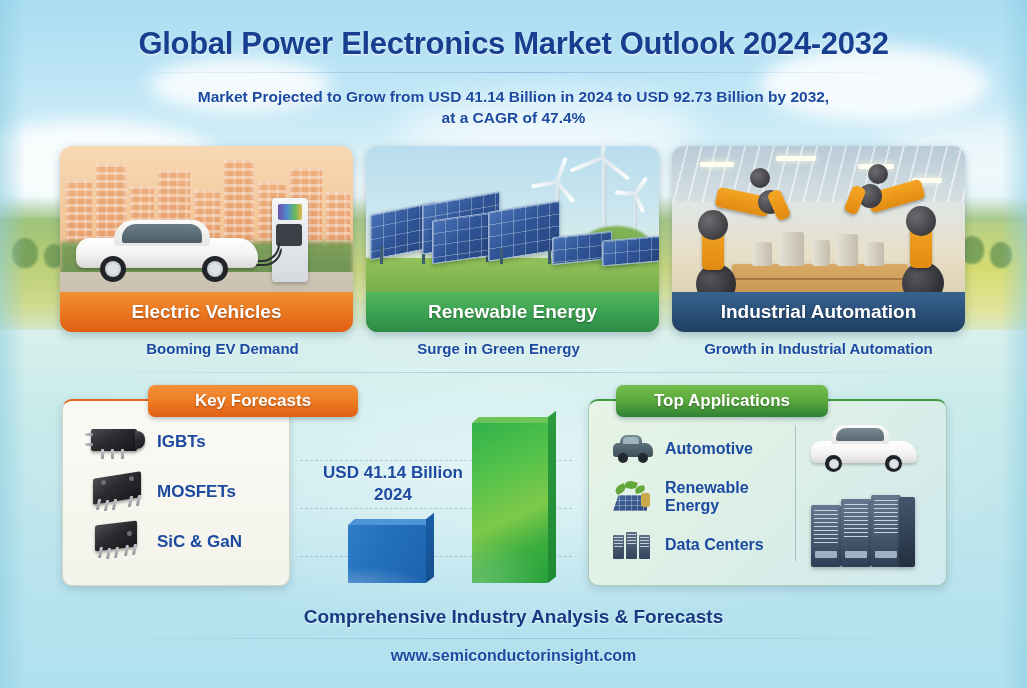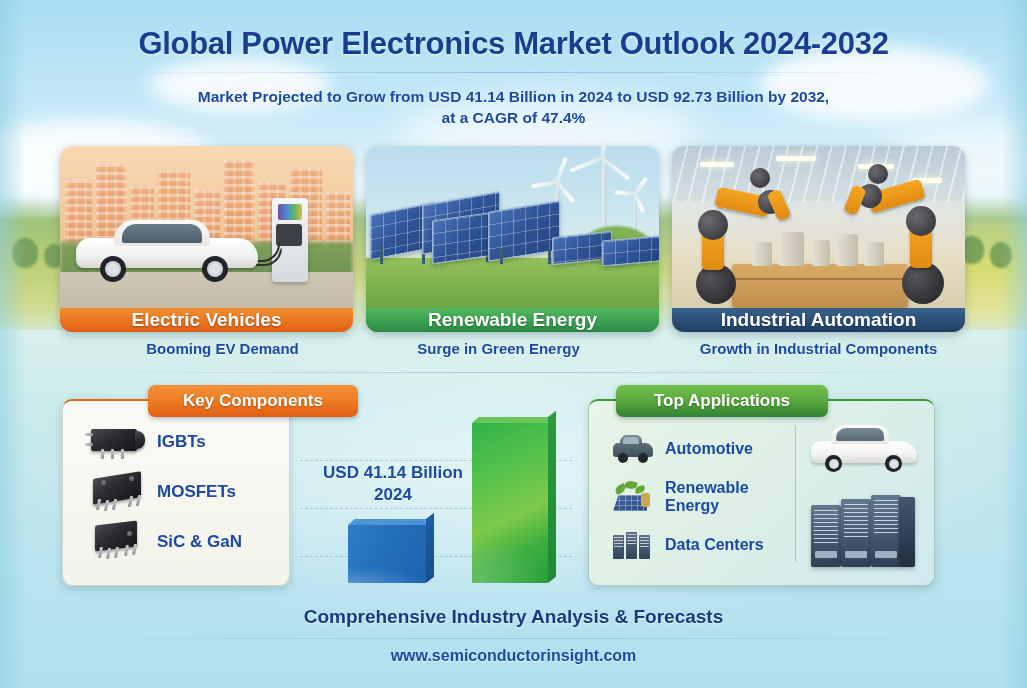--- a/index.html
+++ b/index.html
@@ -61,21 +61,21 @@
   }
 
   
   .cards{position:absolute;left:60px;top:146px;width:907px;height:186px;display:flex;gap:13px;}
   .card{
     position:relative;width:293px;height:186px;border-radius:12px;overflow:hidden;
     box-shadow:0 3px 9px rgba(30,60,90,.28);
   }
   .card-art{position:absolute;inset:0;}
   .card-cap{
-    position:absolute;left:0;right:0;bottom:0;height:24px;
+    position:absolute;left:0;right:0;bottom:0;height:40px;
     display:flex;align-items:center;justify-content:center;
     color:#ffffff;font-size:19px;font-weight:bold;
     text-shadow:0 1px 2px rgba(0,0,0,.35);
   }
   .cap-orange{background:linear-gradient(180deg,#f0902f 0%,#ec7a22 45%,#e05f12 100%);}
   .cap-green{background:linear-gradient(180deg,#55b85f 0%,#3da352 50%,#2c8b48 100%);}
   .cap-navy{background:linear-gradient(180deg,#36648f 0%,#2b5079 50%,#1f3f62 100%);}
   .card-sub{
     position:absolute;top:340px;width:293px;text-align:center;
     font-size:15px;font-weight:bold;color:#1b4aa0;
@@ -189,21 +189,21 @@
     position:absolute;left:0;top:54px;width:186px;text-align:center;
     font-size:17px;font-weight:bold;color:#1b4aa0;line-height:22px;
     text-shadow:0 1px 1px rgba(255,255,255,.85);z-index:4;
   }
 
   
   .ta-card{
     position:absolute;left:588px;top:399px;width:345px;height:184px;
     background:linear-gradient(135deg,#e7f4e6 0%,#dff0e6 40%,#d6ecea 75%,#cfe9ef 100%);
     border:1px solid rgba(150,190,170,.75);border-top:2px solid #3f9a3f;
-    border-radius:10px;box-shadow:0 3px 8px rgba(40,70,90,.2);
+    border-radius:10px;box-shadow:0 3px 8px rgba(40,70,90,.2);padding-left:12px;
   }
   .ta-list{position:absolute;left:14px;top:24px;width:190px;}
   .ta-row{position:relative;height:48px;display:flex;align-items:center;}
   .ta-label{position:absolute;left:62px;font-size:16px;font-weight:bold;color:#1b4aa0;}
   .ta-divider{position:absolute;left:206px;top:24px;width:1px;height:136px;background:rgba(100,140,150,.45);}
   .ta-media{position:absolute;left:220px;top:18px;width:112px;height:150px;}
 
   
   .ico{position:absolute;left:8px;top:50%;transform:translateY(-50%);width:44px;height:32px;}
   .ic-carbody{position:absolute;left:2px;top:10px;width:40px;height:14px;border-radius:5px 8px 3px 3px;
@@ -404,25 +404,25 @@
         <div class="ia-joint" style="left:186px;top:38px;width:24px;height:24px;"></div>
         <div class="ia-arm" style="left:176px;top:40px;width:14px;height:28px;transform:rotate(22deg);"></div>
         <div class="ia-joint" style="left:196px;top:18px;width:20px;height:20px;"></div>
       </div>
       <div class="card-cap cap-navy">Industrial Automation</div>
     </div>
   </div>
 
   <div class="card-sub" style="left:76px;">Booming EV Demand</div>
   <div class="card-sub" style="left:352px;">Surge in Green Energy</div>
-  <div class="card-sub" style="left:672px;">Growth in Industrial Components</div>
+  <div class="card-sub" style="left:672px;">Growth in Industrial Automation</div>
 
   <div class="lower-rule"></div>
 
-  <div class="badge badge-orange" style="left:148px;top:385px;width:210px;">Key Components</div>
+  <div class="badge badge-orange" style="left:148px;top:385px;width:210px;">Key Forecasts</div>
 
   <div class="kc-card">
     <div class="kc-list">
 
       <div class="kc-row">
         <div class="chip" style="top:6px;">
           <div class="chip-body" style="left:6px;top:6px;width:46px;height:22px;"></div>
           <div class="chip-body" style="left:50px;top:8px;width:10px;height:18px;border-radius:0 8px 8px 0;"></div>
           <div class="pin-h" style="left:0px;top:10px;width:8px;"></div>
           <div class="pin-h" style="left:0px;top:20px;width:8px;"></div>

